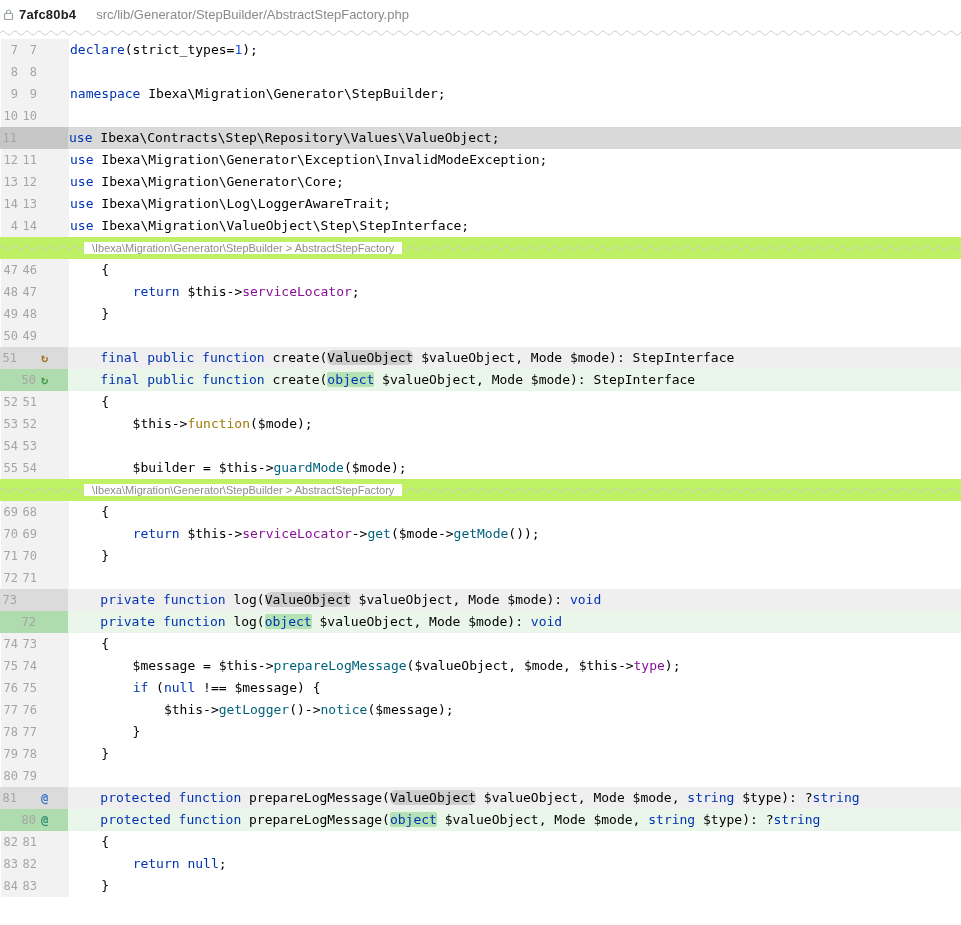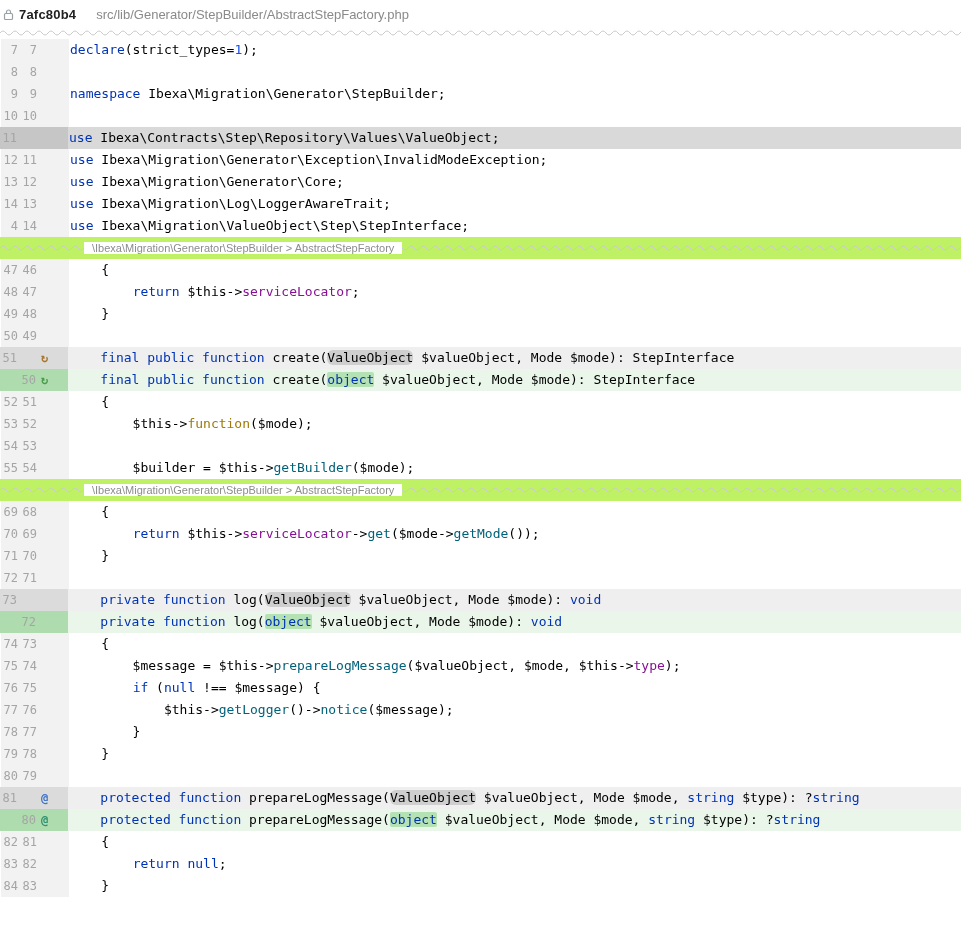--- a/index.html
+++ b/index.html
@@ -101,21 +101,21 @@
         <div class="gutter">
           <span class="ln old"></span>
           <span class="ln new">50</span>
           <span class="gicon" style="color: rgb(76, 155, 76);">↻</span>
         </div>
         <div class="code"><span class="tok">    </span><span class="tok c-kw">final</span><span class="tok"> </span><span class="tok c-kw">public</span><span class="tok"> </span><span class="tok c-kw">function</span><span class="tok"> create(</span><span class="tok c-kw hl-ins">object</span><span class="tok"> $valueObject, Mode $mode): StepInterface</span></div>
       </div>
       <div class="row code"><div class="gutter"><span class="ln old">52</span><span class="ln new">51</span></div><div class="code"><span class="tok">    {</span></div></div>
       <div class="row code"><div class="gutter"><span class="ln old">53</span><span class="ln new">52</span></div><div class="code"><span class="tok">        $this-&gt;</span><span class="tok c-methodAlt">function</span><span class="tok">($mode);</span></div></div>
       <div class="row code"><div class="gutter"><span class="ln old">54</span><span class="ln new">53</span></div><div class="code"></div></div>
-      <div class="row code"><div class="gutter"><span class="ln old">55</span><span class="ln new">54</span></div><div class="code"><span class="tok">        $builder = $this-&gt;</span><span class="tok c-method">getBuilder</span><span class="tok">($mode);</span></div></div>
+      <div class="row code"><div class="gutter"><span class="ln old">55</span><span class="ln new">54</span></div><div class="code"><span class="tok">        $builder = $this-&gt;</span><span class="tok c-method">guardMode</span><span class="tok">($mode);</span></div></div>
       <div class="sep-row">
         <svg width="961" height="10" class="wave-svg">
           <path d="M0 5 q3 -4 6 0 q3 4 6 0 q3 -4 6 0 q3 4 6 0 q3 -4 6 0 q3 4 6 0 q3 -4 6 0 q3 4 6 0 q3 -4 6 0 q3 4 6 0 q3 -4 6 0 q3 4 6 0 q3 -4 6 0 q3 4 6 0 q3 -4 6 0 q3 4 6 0 q3 -4 6 0 q3 4 6 0 q3 -4 6 0 q3 4 6 0 q3 -4 6 0 q3 4 6 0 q3 -4 6 0 q3 4 6 0 q3 -4 6 0 q3 4 6 0 q3 -4 6 0 q3 4 6 0 q3 -4 6 0 q3 4 6 0 q3 -4 6 0 q3 4 6 0 q3 -4 6 0 q3 4 6 0 q3 -4 6 0 q3 4 6 0 q3 -4 6 0 q3 4 6 0 q3 -4 6 0 q3 4 6 0 q3 -4 6 0 q3 4 6 0 q3 -4 6 0 q3 4 6 0 q3 -4 6 0 q3 4 6 0 q3 -4 6 0 q3 4 6 0 q3 -4 6 0 q3 4 6 0 q3 -4 6 0 q3 4 6 0 q3 -4 6 0 q3 4 6 0 q3 -4 6 0 q3 4 6 0 q3 -4 6 0 q3 4 6 0 q3 -4 6 0 q3 4 6 0 q3 -4 6 0 q3 4 6 0 q3 -4 6 0 q3 4 6 0 q3 -4 6 0 q3 4 6 0 q3 -4 6 0 q3 4 6 0 q3 -4 6 0 q3 4 6 0 q3 -4 6 0 q3 4 6 0 q3 -4 6 0 q3 4 6 0 q3 -4 6 0 q3 4 6 0 q3 -4 6 0 q3 4 6 0 q3 -4 6 0 q3 4 6 0 q3 -4 6 0 q3 4 6 0 q3 -4 6 0 q3 4 6 0 q3 -4 6 0 q3 4 6 0 q3 -4 6 0 q3 4 6 0 q3 -4 6 0 q3 4 6 0 q3 -4 6 0 q3 4 6 0 q3 -4 6 0 q3 4 6 0 q3 -4 6 0 q3 4 6 0 q3 -4 6 0 q3 4 6 0 q3 -4 6 0 q3 4 6 0 q3 -4 6 0 q3 4 6 0 q3 -4 6 0 q3 4 6 0 q3 -4 6 0 q3 4 6 0 q3 -4 6 0 q3 4 6 0 q3 -4 6 0 q3 4 6 0 q3 -4 6 0 q3 4 6 0 q3 -4 6 0 q3 4 6 0 q3 -4 6 0 q3 4 6 0 q3 -4 6 0 q3 4 6 0 q3 -4 6 0 q3 4 6 0 q3 -4 6 0 q3 4 6 0 q3 -4 6 0 q3 4 6 0 q3 -4 6 0 q3 4 6 0 q3 -4 6 0 q3 4 6 0 q3 -4 6 0 q3 4 6 0 q3 -4 6 0 q3 4 6 0 q3 -4 6 0 q3 4 6 0 q3 -4 6 0 q3 4 6 0 q3 -4 6 0 q3 4 6 0 q3 -4 6 0 q3 4 6 0 q3 -4 6 0 q3 4 6 0 q3 -4 6 0 q3 4 6 0 q3 -4 6 0 q3 4 6 0 q3 -4 6 0 q3 4 6 0 q3 -4 6 0 q3 4 6 0 q3 -4 6 0 q3 4 6 0 q3 -4 6 0 q3 4 6 0 q3 -4 6 0 q3 4 6 0 q3 -4 6 0 q3 4 6 0 q3 -4 6 0 q3 4 6 0 q3 -4 6 0 q3 4 6 0" fill="none" stroke="#CBCBCB" stroke-width="1"></path>
         </svg>
         <span class="sep-label">\Ibexa\Migration\Generator\StepBuilder &gt; AbstractStepFactory</span>
       </div>
       <div class="row code"><div class="gutter"><span class="ln old">69</span><span class="ln new">68</span></div><div class="code"><span class="tok">    {</span></div></div>
       <div class="row code"><div class="gutter"><span class="ln old">70</span><span class="ln new">69</span></div><div class="code"><span class="tok">        </span><span class="tok c-kw">return</span><span class="tok"> $this-&gt;</span><span class="tok c-field">serviceLocator</span><span class="tok">-&gt;</span><span class="tok c-method">get</span><span class="tok">($mode-&gt;</span><span class="tok c-method">getMode</span><span class="tok">());</span></div></div>
       <div class="row code"><div class="gutter"><span class="ln old">71</span><span class="ln new">70</span></div><div class="code"><span class="tok">    }</span></div></div>
       <div class="row code"><div class="gutter"><span class="ln old">72</span><span class="ln new">71</span></div><div class="code"></div></div>

